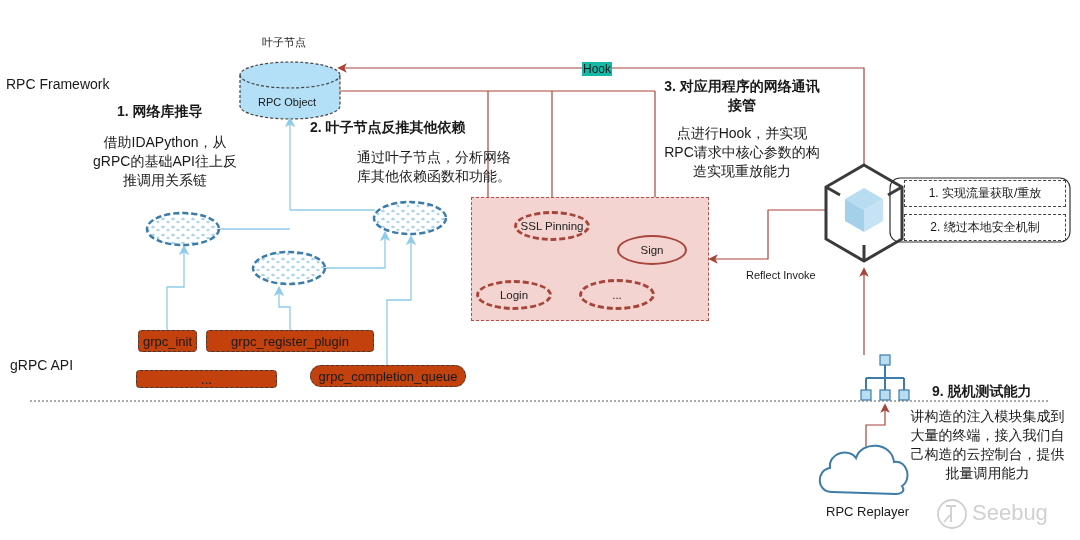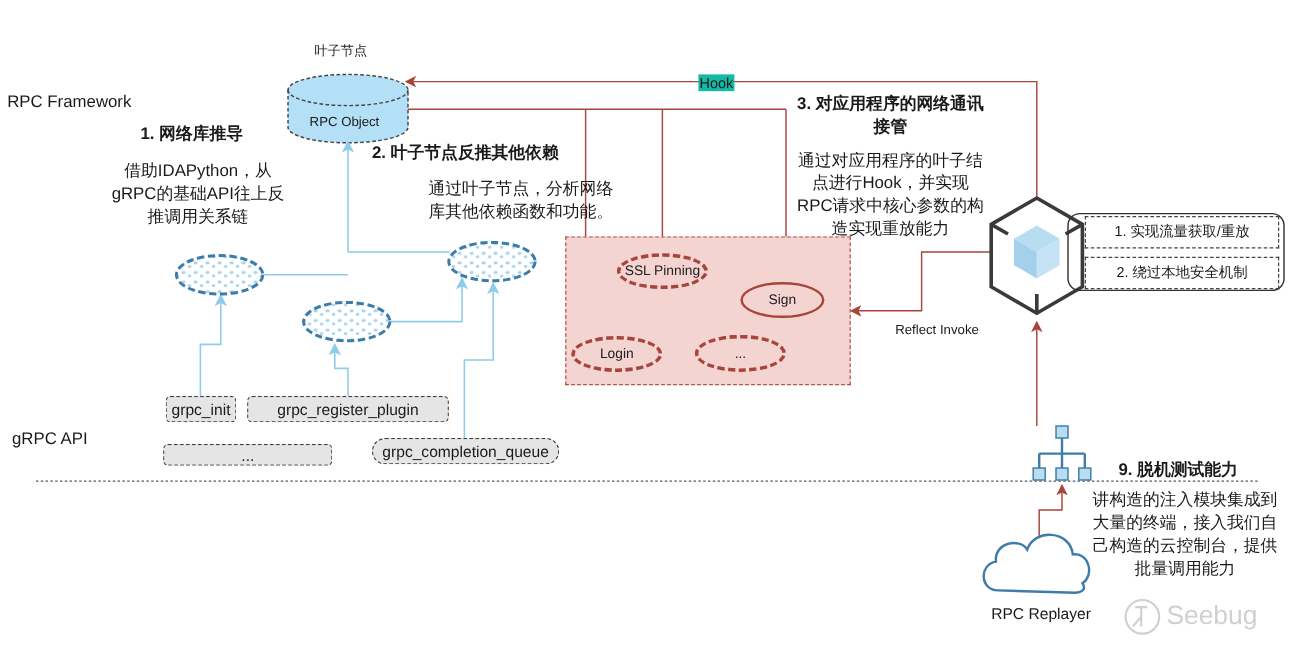--- a/index.html
+++ b/index.html
@@ -5,21 +5,21 @@
   html, body { margin:0; padding:0; background:#ffffff; }
   body { width:1080px; height:540px; position:relative; overflow:hidden;
          font-family:"Liberation Sans","DejaVu Sans",sans-serif; color:#1a1a1a; }
   svg#wires { position:absolute; left:0; top:0; width:1080px; height:540px; }
   .t { position:absolute; white-space:nowrap; }
   .lbl { font-size:14px; }
   .small { font-size:11px; }
   .h { font-size:14px; font-weight:bold; }
   .p { font-size:14px; line-height:19px; text-align:center; white-space:normal; }
   .pl { font-size:14px; line-height:19px; text-align:left; white-space:normal;margin-left:43px; }
-  .api { position:absolute; height:22px; background:#e5e5e5; border:1.5px dashed #3b3b3b;
+  .api { position:absolute; height:22px; background:#c2410c; border:1.5px dashed #3b3b3b;
          border-radius:4px; font-size:13px; display:flex; align-items:center; justify-content:center;
          box-sizing:border-box; }
   .redbox { position:absolute; left:471px; top:197px; width:238px; height:124px;
             background:#f4d4d1; border:1px dashed #b0524a; box-sizing:border-box; }
   .ov { position:absolute; box-sizing:border-box; border:3px dashed #a8453b; border-radius:50%;
         display:flex; align-items:center; justify-content:center; font-size:11.5px; color:#222; }
   .feat { position:absolute; font-size:12px; display:flex; align-items:center; justify-content:center;
           border:1px dashed #444; box-sizing:border-box; }
   .watermark { position:absolute; font-size:22px; color:#d0d0d0; }
 </style>
@@ -128,21 +128,20 @@
 <div class="t pl" style="left:314px; top:148px; width:170px;">
   <div>通过叶子节点，分析网络</div>
   <div>库其他依赖函数和功能。</div>
 </div>
 
 <div class="t p" style="left:652px; top:77px; width:180px; font-weight:bold;">
   <div>3. 对应用程序的网络通讯</div>
   <div>接管</div>
 </div>
 <div class="t p" style="left:652px; top:124px; width:180px;">
-  <div>通过对应用程序的叶子结</div>
   <div>点进行Hook，并实现</div>
   <div>RPC请求中核心参数的构</div>
   <div>造实现重放能力</div>
 </div>
 
 <div class="t h" style="left:932px; top:383px;">9. 脱机测试能力</div>
 <div class="t p" style="left:900px; top:407px; width:175px;">
   <div>讲构造的注入模块集成到</div>
   <div>大量的终端，接入我们自</div>
   <div>己构造的云控制台，提供</div>

